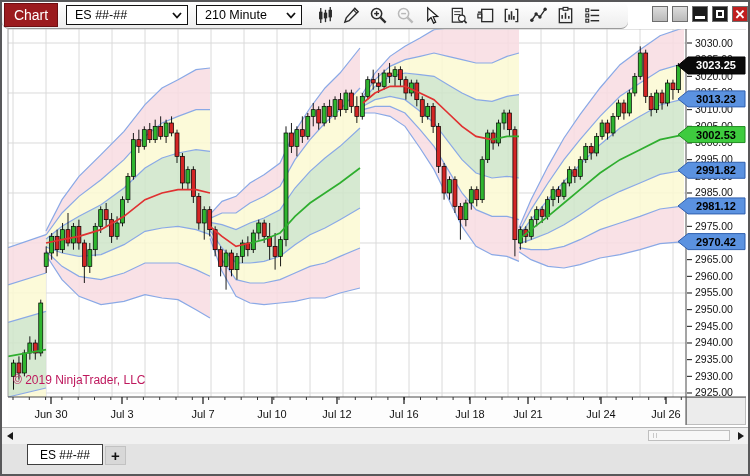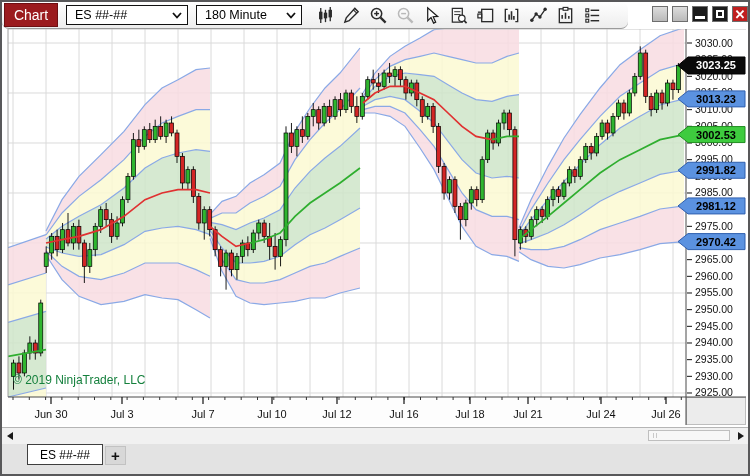--- a/index.html
+++ b/index.html
@@ -16,21 +16,21 @@
   .wbtn{position:absolute;top:4px;width:16px;height:16px;box-sizing:border-box;border:1px solid #6e6e6e;}
   .wblank{background:linear-gradient(#dcdcdc,#b9b9b9);}
   .wmin{background:#1b1b1b;position:absolute;}
   .wmin i{position:absolute;left:2px;right:2px;bottom:2px;height:3px;background:#fff;}
   .wmax{background:#1b1b1b;}
   .wmax i{position:absolute;left:3px;top:3px;right:3px;bottom:3px;border:2px solid #fff;}
   .wclose{background:#c01f1f;color:#fff;font-weight:bold;font-size:13px;display:flex;align-items:center;justify-content:center;line-height:1;}
   
   #csvg{position:absolute;left:0;top:27px;}
   .overlay-label{position:absolute;left:11px;top:31px;font-size:11px;color:#000;white-space:nowrap;}
-  .copyright{position:absolute;left:11px;top:371px;font-size:12px;color:#15803d;}
+  .copyright{position:absolute;left:11px;top:371px;font-size:12px;color:#be185d;}
   
   .scrollrow{position:absolute;left:0;top:425px;width:746px;height:17px;background:#f1f1f1;border-top:1px solid #b5b5b5;box-sizing:border-box;}
   .sarrow{position:absolute;top:4px;width:0;height:0;border-style:solid;}
   .sarrow.left{left:5px;border-width:4.5px 6px 4.5px 0;border-color:transparent #1a1a1a transparent transparent;}
   .sarrow.right{right:4px;border-width:4.5px 0 4.5px 6px;border-color:transparent transparent transparent #1a1a1a;}
   .sthumb{position:absolute;left:646px;top:2px;width:82px;height:11px;background:#f7f7f7;border:1px solid #bfbfbf;box-sizing:border-box;}
   .sthumb i{position:absolute;top:2px;bottom:2px;width:1px;background:#c9c9c9;}
   
   .tabrow{position:absolute;left:0;top:442px;width:746px;height:22px;background:#e3e3e3;}
   .tab{position:absolute;left:25px;top:0;width:76px;height:21px;background:#fff;border:1px solid #3f3f3f;box-sizing:border-box;display:flex;align-items:center;justify-content:center;font-size:12px;color:#000;}
@@ -44,21 +44,21 @@
 <div class="window">
   <div class="titlebar">
     <div class="appbadge">Chart</div>
     <div class="dd dd1">
       <span>ES ##-##</span>
       <svg class="chev" viewBox="0 0 10 7">
           <polyline points="1,1 5,5.5 9,1" fill="none" stroke="#111" stroke-width="1.8"></polyline>
         </svg>
     </div>
     <div class="dd dd2">
-      <span>180 Minute</span>
+      <span>210 Minute</span>
       <svg class="chev" viewBox="0 0 10 7">
           <polyline points="1,1 5,5.5 9,1" fill="none" stroke="#111" stroke-width="1.8"></polyline>
         </svg>
     </div>
     <span id="toolbar-icons"><span class="tbtn" style="left: 311px;">
           <svg viewBox="0 0 20 20">
             <g stroke="#2b2b2b" stroke-width="1.4">
               <line x1="5" y1="2" x2="5" y2="18"></line>
               <line x1="10" y1="4" x2="10" y2="17"></line>
               <line x1="15" y1="1" x2="15" y2="16"></line>

